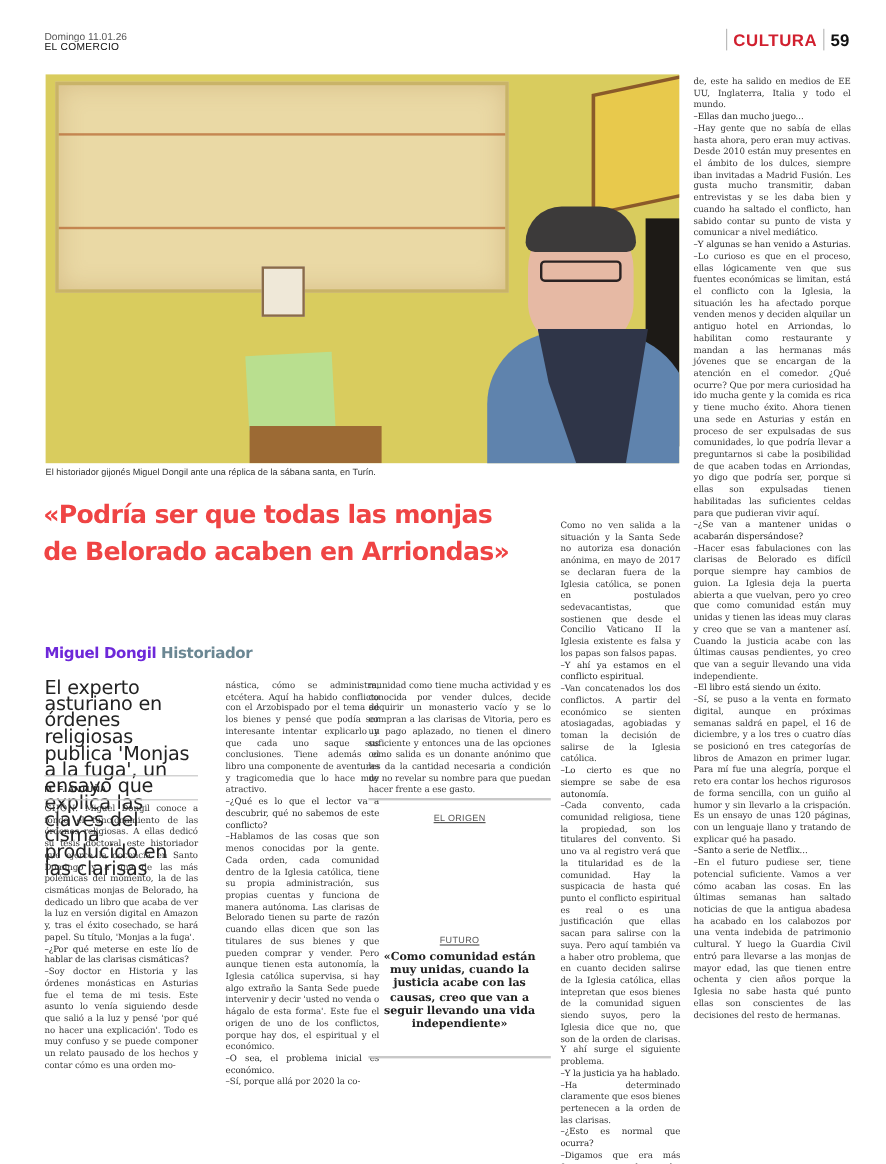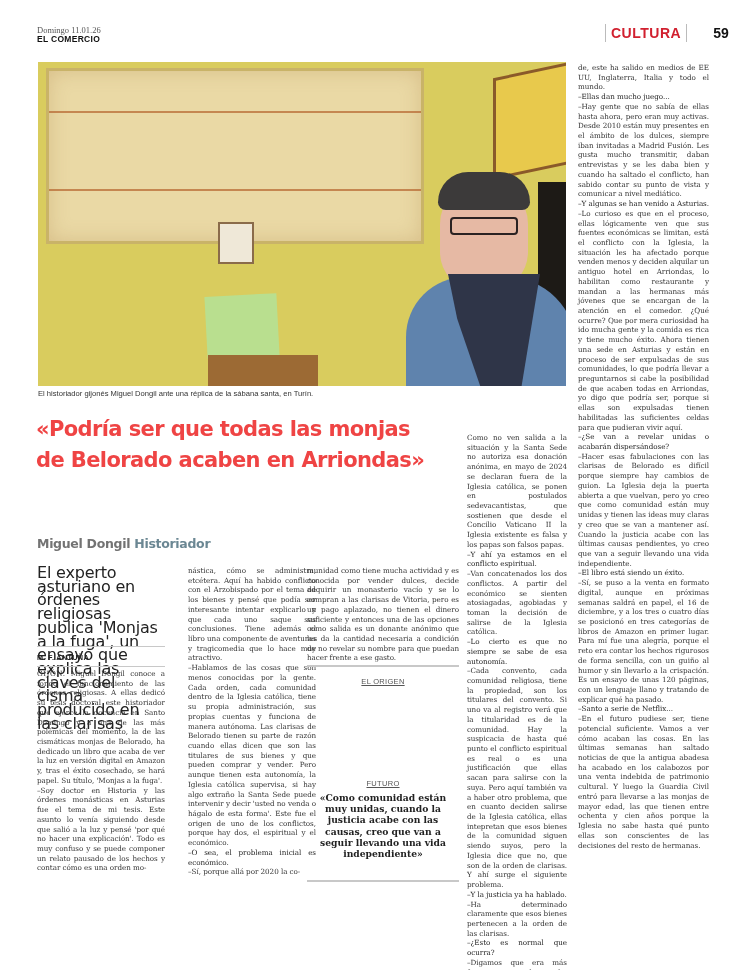--- a/index.html
+++ b/index.html
@@ -3,36 +3,36 @@
 <meta charset="utf-8">
 <style>
   html, body { margin: 0; padding: 0; }
   body {
     width: 738px; height: 970px; background: #ffffff; position: relative; overflow: hidden;
     font-family: "DejaVu Serif", serif; color: #2a2a2a;
   }
   .abs { position: absolute; }
 
   
-  .hdr-date { left: 37px; top: 25px; font-family: Liberation Serif, serif; font-size: 8.5px; color: #555; line-height: 10px; }
-  .hdr-paper { left: 37px; top: 34px; font-family: "Liberation Sans", sans-serif; font-size: 8.5px; font-weight: bold; color: #111; letter-spacing: 0.3px; line-height: 10px; }
+  .hdr-date { left: 37px; top: 25px; font-family: Liberation Sans, sans-serif; font-size: 8.5px; color: #555; line-height: 10px; }
+  .hdr-paper { left: 37px; top: 34px; font-family: "Liberation Sans", sans-serif; font-size: 8.5px; font-weight: normal; color: #111; letter-spacing: 0.3px; line-height: 10px; }
   .hdr-right { left: 605px; top: 24px; height: 18px; display: flex; align-items: center; font-family: "Liberation Sans", sans-serif; }
   .hdr-divider-l { width: 1px; height: 18px; background: #bbb; margin-right: 5px; }
   .hdr-section { color: #d1202f; font-weight: bold; font-size: 14px; letter-spacing: 0.5px; }
   .hdr-divider-r { width: 1px; height: 18px; background: #bbb; margin: 0 5px; }
-  .hdr-page { color: #111; font-weight: bold; font-size: 14px; margin-left: 21px; }
+  .hdr-page { color: #111; font-weight: bold; font-size: 14px; }
 
   
   .photo { left: 38px; top: 62px; width: 528px; height: 324px; overflow: hidden; background: #d9cc5e; }
   .caption { left: 38px; top: 389px; font-family: "Liberation Sans", sans-serif; font-size: 7.6px; color: #333; }
 
   
   .headline { left: 36px; top: 414px; width: 400px; font-family: "DejaVu Sans", sans-serif; font-weight: bold; font-size: 21px; line-height: 31px; color: #ef4444; letter-spacing: -0.6px; }
   .byline-name { left: 37px; top: 536px; font-family: "DejaVu Sans", sans-serif; font-weight: bold; font-size: 12.5px; letter-spacing: -0.3px; }
-  .byline-name .nm { color: #737373; text-align: center; }
+  .byline-name .nm { color: #6d28d9; text-align: center; }
   .byline-name .rl { color: #6b8793; }
 
   
   .lead { left: 37px; top: 566px; width: 128px; font-family: "DejaVu Sans", sans-serif; font-size: 16px; line-height: 13.7px; color: #222; letter-spacing: -0.2px; }
   .rule { background: #c8c8c8; height: 1px; }
   .author { left: 37px; top: 653px; font-family: "Liberation Sans", sans-serif; font-size: 7.3px; font-weight: bold; color: #222; letter-spacing: 0.3px; }
 
   
   .col { font-size: 7.2px; line-height: 9.72px; color: #333; text-align: justify; hyphens: manual; letter-spacing: -0.05px; }
   .col p { margin: 0; }
@@ -94,60 +94,62 @@
   <span class="rl">Historiador</span>
 </div>
 
 <div class="abs lead">El experto asturiano en órdenes religiosas publica 'Monjas a la fuga', un ensayo que explica las claves del cisma producido en las clarisas</div>
 <div class="abs rule" style="left:37px;top:646px;width:128px;"></div>
 <div class="abs author">M. F. ANTUÑA</div>
 <div class="abs rule" style="left:37px;top:666px;width:128px;"></div>
 
 <div class="abs col" style="left:37px;top:669px;width:128px;">
   <p><span class="city">GIJÓN.</span><span> Miguel Dongil conoce a fondo el funcionamiento de las órdenes religiosas. A ellas dedicó su tesis doctoral este historiador que ejerce la docencia en Santo Domingo y a una de las más polémicas del momento, la de las cismáticas monjas de Belorado, ha dedicado un libro que acaba de ver la luz en versión digital en Amazon y, tras el éxito cosechado, se hará papel. Su título, 'Monjas a la fuga'.</span></p>
+  <p class="q">–¿Por qué meterse en este lío de hablar de las clarisas cismáticas?</p>
   <p>–Soy doctor en Historia y las órdenes monásticas en Asturias fue el tema de mi tesis. Este asunto lo venía siguiendo desde que salió a la luz y pensé 'por qué no hacer una explicación'. Todo es muy confuso y se puede componer un relato pausado de los hechos y contar cómo es una orden mo-</p>
 </div>
 
 <div class="abs col" style="left:172px;top:566px;width:128px;margin-left:16px;">
   <p>nástica, cómo se administra, etcétera. Aquí ha habido conflicto con el Arzobispado por el tema de los bienes y pensé que podía ser interesante intentar explicarlo y que cada uno saque sus conclusiones. Tiene además el libro una componente de aventuras y tragicomedia que lo hace muy atractivo.</p>
+  <p class="q">–¿Qué es lo que el lector va a descubrir, qué no sabemos de este conflicto?</p>
   <p>–Hablamos de las cosas que son menos conocidas por la gente. Cada orden, cada comunidad dentro de la Iglesia católica, tiene su propia administración, sus propias cuentas y funciona de manera autónoma. Las clarisas de Belorado tienen su parte de razón cuando ellas dicen que son las titulares de sus bienes y que pueden comprar y vender. Pero aunque tienen esta autonomía, la Iglesia católica supervisa, si hay algo extraño la Santa Sede puede intervenir y decir 'usted no venda o hágalo de esta forma'. Este fue el origen de uno de los conflictos, porque hay dos, el espiritual y el económico.</p>
   <p class="q">–O sea, el problema inicial es económico.</p>
   <p>–Sí, porque allá por 2020 la co-</p>
 </div>
 
 <div class="abs col" style="left:307px;top:566px;width:152px;">
   <p>munidad como tiene mucha actividad y es conocida por vender dulces, decide adquirir un monasterio vacío y se lo compran a las clarisas de Vitoria, pero es un pago aplazado, no tienen el dinero suficiente y entonces una de las opciones como salida es un donante anónimo que les da la cantidad necesaria a condición de no revelar su nombre para que puedan hacer frente a ese gasto.</p>
 </div>
 <div class="abs rule" style="left:307px;top:665px;width:152px;height:2px;"></div>
 <div class="abs pq" style="top:677px;">
   <div class="pq-label">EL ORIGEN</div>
 </div>
 <div class="abs pq" style="top:779px;">
   <div class="pq-label">FUTURO</div>
   <div class="pq-text">«Como comunidad están muy unidas, cuando la justicia acabe con las causas, creo que van a seguir llevando una vida independiente»</div>
 </div>
 <div class="abs rule" style="left:307px;top:880px;width:152px;height:2px;"></div>
 
 <div class="abs col" style="left:467px;top:433px;width:100px;">
-  <p>Como no ven salida a la situación y la Santa Sede no autoriza esa donación anónima, en mayo de 2024 se declaran fuera de la Iglesia católica, se ponen en postulados sedevacantistas, que sostienen que desde el Concilio Vaticano II la Iglesia existente es falsa y los papas son falsos papas.</p>
+  <p>Como no ven salida a la situación y la Santa Sede no autoriza esa donación anónima, en mayo de 2017 se declaran fuera de la Iglesia católica, se ponen en postulados sedevacantistas, que sostienen que desde el Concilio Vaticano II la Iglesia existente es falsa y los papas son falsos papas.</p>
   <p class="q">–Y ahí ya estamos en el conflicto espiritual.</p>
   <p>–Van concatenados los dos conflictos. A partir del económico se sienten atosiagadas, agobiadas y toman la decisión de salirse de la Iglesia católica.</p>
   <p class="q">–Lo cierto es que no siempre se sabe de esa autonomía.</p>
   <p>–Cada convento, cada comunidad religiosa, tiene la propiedad, son los titulares del convento. Si uno va al registro verá que la titularidad es de la comunidad. Hay la suspicacia de hasta qué punto el conflicto espiritual es real o es una justificación que ellas sacan para salirse con la suya. Pero aquí también va a haber otro problema, que en cuanto deciden salirse de la Iglesia católica, ellas intepretan que esos bienes de la comunidad siguen siendo suyos, pero la Iglesia dice que no, que son de la orden de clarisas. Y ahí surge el siguiente problema.</p>
   <p class="q">–Y la justicia ya ha hablado.</p>
   <p>–Ha determinado claramente que esos bienes pertenecen a la orden de las clarisas.</p>
   <p class="q">–¿Esto es normal que ocurra?</p>
   <p>–Digamos que era más frecuente en el pasado, hace dos, tres o cuatro siglos, que hubiera más conflictos entre un obispo y una congregación. Era más común. Lo más sangrante en este caso es, aparte de que se produzca en pleno siglo XXI, que no haya sido un mero conflicto interno, entre un obispo y una comunidad, que se eleva Roma y la Santa sede deci-</p>
 </div>
 
 <div class="abs col" style="left:578px;top:63px;width:131px;">
   <p>de, este ha salido en medios de EE UU, Inglaterra, Italia y todo el mundo.</p>
   <p class="q">–Ellas dan mucho juego...</p>
   <p>–Hay gente que no sabía de ellas hasta ahora, pero eran muy activas. Desde 2010 están muy presentes en el ámbito de los dulces, siempre iban invitadas a Madrid Fusión. Les gusta mucho transmitir, daban entrevistas y se les daba bien y cuando ha saltado el conflicto, han sabido contar su punto de vista y comunicar a nivel mediático.</p>
   <p class="q">–Y algunas se han venido a Asturias.</p>
   <p>–Lo curioso es que en el proceso, ellas lógicamente ven que sus fuentes económicas se limitan, está el conflicto con la Iglesia, la situación les ha afectado porque venden menos y deciden alquilar un antiguo hotel en Arriondas, lo habilitan como restaurante y mandan a las hermanas más jóvenes que se encargan de la atención en el comedor. ¿Qué ocurre? Que por mera curiosidad ha ido mucha gente y la comida es rica y tiene mucho éxito. Ahora tienen una sede en Asturias y están en proceso de ser expulsadas de sus comunidades, lo que podría llevar a preguntarnos si cabe la posibilidad de que acaben todas en Arriondas, yo digo que podría ser, porque si ellas son expulsadas tienen habilitadas las suficientes celdas para que pudieran vivir aquí.</p>
-  <p class="q">–¿Se van a revelar unidas o acabarán dispersándose?</p>
+  <p class="q">–¿Se van a mantener unidas o acabarán dispersándose?</p>
   <p>–Hacer esas fabulaciones con las clarisas de Belorado es difícil porque siempre hay cambios de guion. La Iglesia deja la puerta abierta a que vuelvan, pero yo creo que como comunidad están muy unidas y tienen las ideas muy claras y creo que se van a mantener así. Cuando la justicia acabe con las últimas causas pendientes, yo creo que van a seguir llevando una vida independiente.</p>
   <p class="q">–El libro está siendo un éxito.</p>
   <p>–Sí, se puso a la venta en formato digital, aunque en próximas semanas saldrá en papel, el 16 de diciembre, y a los tres o cuatro días se posicionó en tres categorías de libros de Amazon en primer lugar. Para mí fue una alegría, porque el reto era contar los hechos rigurosos de forma sencilla, con un guiño al humor y sin llevarlo a la crispación. Es un ensayo de unas 120 páginas, con un lenguaje llano y tratando de explicar qué ha pasado.</p>
   <p class="q">–Santo a serie de Netflix...</p>
   <p>–En el futuro pudiese ser, tiene potencial suficiente. Vamos a ver cómo acaban las cosas. En las últimas semanas han saltado noticias de que la antigua abadesa ha acabado en los calabozos por una venta indebida de patrimonio cultural. Y luego la Guardia Civil entró para llevarse a las monjas de mayor edad, las que tienen entre ochenta y cien años porque la Iglesia no sabe hasta qué punto ellas son conscientes de las decisiones del resto de hermanas.</p>
 </div>
 
 </body></html>

